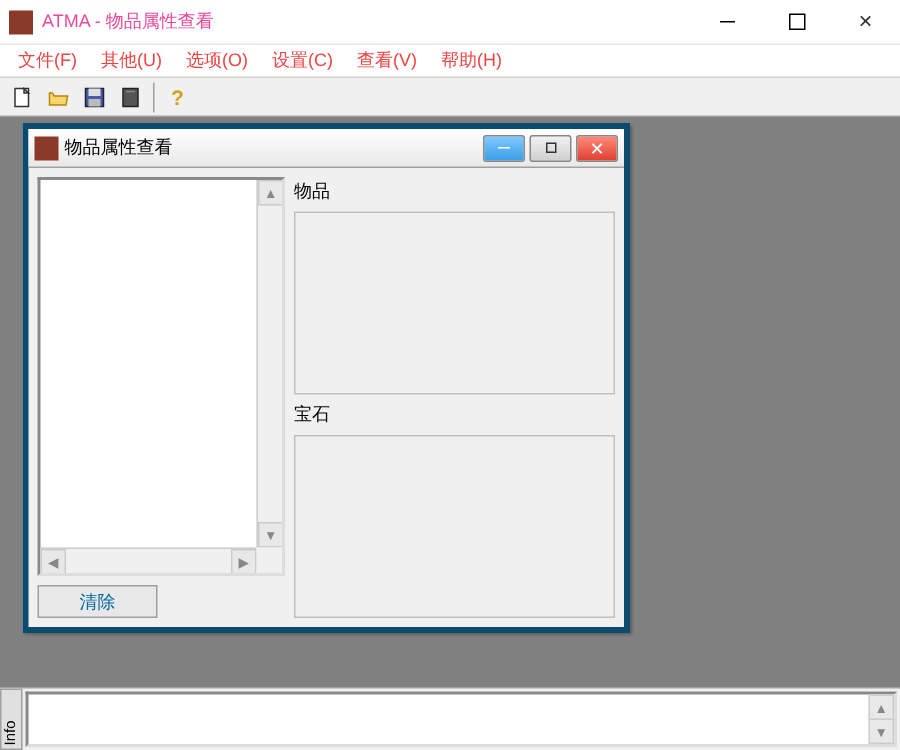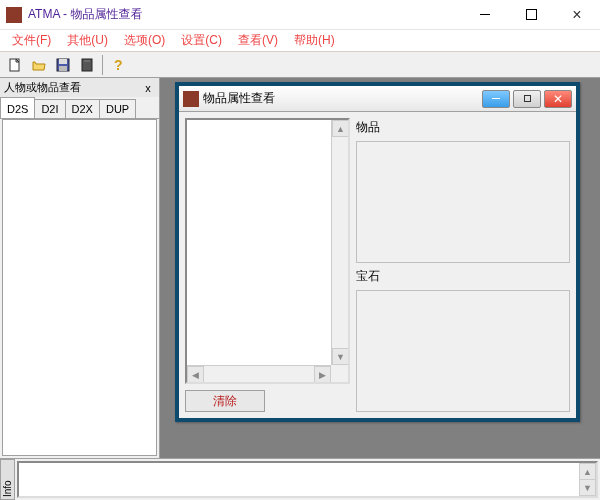--- a/index.html
+++ b/index.html
@@ -1,19 +1,19 @@
 <!DOCTYPE html>
 <html><head>
 <meta charset="utf-8">
 <style>
 * { box-sizing: border-box; margin: 0; padding: 0; }
 body { font-family: "Microsoft YaHei", "SimSun", Tahoma, sans-serif; font-size: 12px; background: #fff; overflow: hidden; width: 600px; height: 500px; }
 .titlebar { height: 30px; display: flex; align-items: center; padding: 0 0 0 6px; background: #fff; border-bottom: 1px solid #e5e5e5; }
 .titlebar .app-icon { width: 16px; height: 16px; background: #8b3a2a; margin-right: 6px; display: inline-block; }
-.titlebar .title { flex: 1; font-size: 12px; color: #4c1d95; }
+.titlebar .title { flex: 1; font-size: 12px; color: #ec4899; }
 .win-controls { display: flex; }
 .win-controls div { width: 46px; height: 30px; display: flex; align-items: center; justify-content: center; font-family: Arial; color: #333; }
 .win-controls .min::after { content: ""; width: 10px; height: 1px; background: #000; display: block; }
 .win-controls .max::after { content: ""; width: 9px; height: 9px; border: 1px solid #000; display: block; }
 .win-controls .close { font-size: 16px; }
 .menubar { height: 22px; display: flex; align-items: center; padding: 0 4px; background: #fff; border-bottom: 1px solid #d4d0c8; }
 .menubar span { padding: 2px 8px; font-size: 12px; color: #ef4444; }
 .toolbar { height: 26px; display: flex; align-items: center; padding: 2px 4px; background: #f0f0f0; border-bottom: 1px solid #a0a0a0; gap: 2px; }
 .tb-btn { width: 22px; height: 22px; display: flex; align-items: center; justify-content: center; border: 1px solid transparent; }
 .tb-sep { width: 1px; height: 20px; background: #a0a0a0; margin: 0 2px; }
@@ -35,21 +35,21 @@
 .cc-min { background: linear-gradient(#7fc9ff,#3a9ee8); color: #fff; }
 .cc-max { background: linear-gradient(#f0f0f0,#d0d0d0); }
 .cc-close { background: linear-gradient(#ff8a7a,#e04030); color: #fff; font-size: 12px; }
 .child-body { display: flex; padding: 6px; gap: 6px; height: calc(100% - 26px); }
 .left-panel { width: 165px; display: flex; flex-direction: column; }
 .listbox { flex: 1; background: #fff; border: 2px inset #ddd; position: relative; overflow: hidden; }
 .scroll-v { position: absolute; right: 0; top: 0; bottom: 17px; width: 17px; background: #f0f0f0; border-left: 1px solid #ccc; }
 .scroll-h { position: absolute; left: 0; right: 17px; bottom: 0; height: 17px; background: #f0f0f0; border-top: 1px solid #ccc; display: flex; justify-content: space-between; }
 .scroll-corner { position: absolute; right: 0; bottom: 0; width: 17px; height: 17px; background: #f0f0f0; }
 .sb-arrow { width: 17px; height: 17px; background: #e8e8e8; border: 1px solid #ccc; display: flex; align-items: center; justify-content: center; color: #888; font-size: 9px; }
-.clear-btn { margin-top: 6px; width: 80px; height: 22px; background: #e8e8e8; border: 1px solid #a0a0a0; color: #b91c1c; font-size: 12px; }
+.clear-btn { margin-top: 6px; width: 80px; height: 22px; background: #e8e8e8; border: 1px solid #a0a0a0; color: #0369a1; font-size: 12px; }
 .right-panel { flex: 1; display: flex; flex-direction: column; gap: 4px; justify-content: space-between; }
 .panel-label { font-size: 12px; padding: 1px 0; }
 .panel-box { flex: 1; background: #f0f0f0; border: 1px solid #c0c0c0; }
 .info-panel { height: 42px; border-top: 1px solid #a0a0a0; display: flex; background: #f0f0f0; }
 .info-tab { writing-mode: vertical-rl; transform: rotate(180deg); background: #e0e0e0; border: 1px solid #a0a0a0; padding: 2px 1px; font-size: 10px; }
 .info-content { flex: 1; background: #fff; border: 2px inset #ddd; margin: 2px; position: relative; }
 .info-content .sb-arrow.up { position: absolute; right: 0; top: 0; }
 .info-content .sb-arrow.down { position: absolute; right: 0; bottom: 0; }
 </style>
 </head>
@@ -101,33 +101,20 @@
     </div>
   <div class="tb-sep"></div>
   <div class="tb-btn">
       <svg width="14" height="14">
         <text x="3" y="12" font-size="14" font-weight="bold" fill="#d4a017">?</text>
       </svg>
     </div>
 </div>
 
 <div class="main">
-  <div class="sidebar">
-    <div class="sidebar-title">
-      <span>人物或物品查看</span>
-      <span class="sidebar-close">x</span>
-    </div>
-    <div class="tabs">
-      <div class="tab active">D2S</div>
-      <div class="tab">D2I</div>
-      <div class="tab">D2X</div>
-      <div class="tab">DUP</div>
-    </div>
-    <div class="sidebar-content"></div>
-  </div>
 
   <div class="mdi-area">
     <div class="child-window">
       <div class="child-titlebar">
         <span class="ci"></span>
         <span class="ct">物品属性查看</span>
         <div class="child-controls">
           <div class="cc-btn cc-min">
               <span style="width:8px;height:1px;background:#fff;display:block"></span>
             </div>

